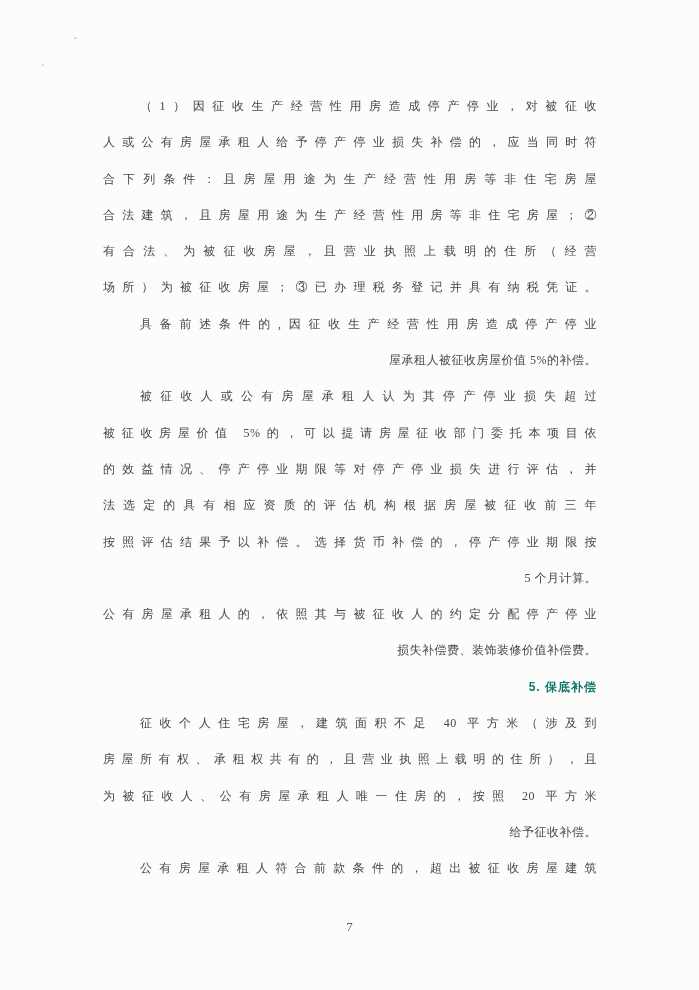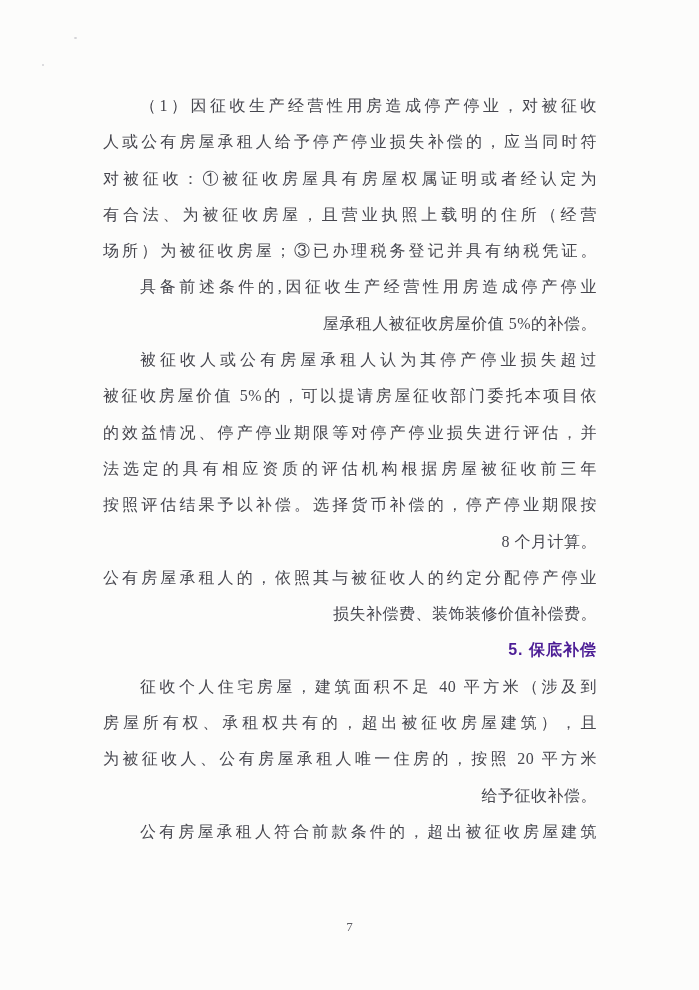--- a/index.html
+++ b/index.html
@@ -18,21 +18,21 @@
     position: absolute;
     inset: 0;
     background: #fcfcfb;
   }
   .doc-body {
     position: absolute;
     left: 103px;
     top: 88px;
     width: 494px;
     color: #46464e;
-    font-size: 16px;
+    font-size: 12px;
     line-height: 36.3px;
     letter-spacing: 0.5px;
   }
   .line {
     height: 36.3px;
     text-align: right;
     white-space: nowrap;
   }
   .line.justify {
     white-space: normal;
@@ -40,21 +40,21 @@
     text-align-last: justify;
     text-justify: inter-character;
   }
   .line.indent {
     text-indent: 37px;
   }
   .line.bold {
     font-weight: bold;
     font-family: "Liberation Sans", "DejaVu Sans", sans-serif;
     letter-spacing: 1px;
-    color: #4c1d95;
+    color: #0f766e;
   }
   .page-number {
     position: absolute;
     left: 0;
     right: 0;
     top: 919px;
     text-align: center;
     font-size: 13px;
     color: #5c5c62;
     font-family: "Liberation Serif", "DejaVu Serif", serif;
@@ -70,35 +70,36 @@
 </head>
 <body>
 
 <div class="page">
   <span class="speck speck-1"></span>
   <span class="speck speck-2"></span>
 
   <div class="doc-body">
       <div class="line justify indent">（1）因征收生产经营性用房造成停产停业，对被征收</div>
       <div class="line justify">人或公有房屋承租人给予停产停业损失补偿的，应当同时符</div>
-      <div class="line justify">对被征收：①被征收房屋具有房屋权属证明或者经认定为</div>
+      <div class="line justify">合下列条件：且房屋用途为生产经营性用房等非住宅房屋</div>
+      <div class="line justify">合法建筑，且房屋用途为生产经营性用房等非住宅房屋；②</div>
       <div class="line justify">有合法、为被征收房屋，且营业执照上载明的住所（经营</div>
       <div class="line justify">场所）为被征收房屋；③已办理税务登记并具有纳税凭证。</div>
       <div class="line justify indent">具备前述条件的,因征收生产经营性用房造成停产停业</div>
       <div class="line">屋承租人被征收房屋价值 5%的补偿。</div>
       <div class="line justify indent">被征收人或公有房屋承租人认为其停产停业损失超过</div>
       <div class="line justify">被征收房屋价值 5%的，可以提请房屋征收部门委托本项目依</div>
       <div class="line justify">的效益情况、停产停业期限等对停产停业损失进行评估，并</div>
       <div class="line justify">法选定的具有相应资质的评估机构根据房屋被征收前三年</div>
       <div class="line justify">按照评估结果予以补偿。选择货币补偿的，停产停业期限按</div>
-      <div class="line">8 个月计算。</div>
+      <div class="line">5 个月计算。</div>
       <div class="line justify">公有房屋承租人的，依照其与被征收人的约定分配停产停业</div>
       <div class="line">损失补偿费、装饰装修价值补偿费。</div>
       <div class="line indent bold">5. 保底补偿</div>
       <div class="line justify indent">征收个人住宅房屋，建筑面积不足 40 平方米（涉及到</div>
-      <div class="line justify">房屋所有权、承租权共有的，超出被征收房屋建筑），且</div>
+      <div class="line justify">房屋所有权、承租权共有的，且营业执照上载明的住所），且</div>
       <div class="line justify">为被征收人、公有房屋承租人唯一住房的，按照 20 平方米</div>
       <div class="line">给予征收补偿。</div>
       <div class="line justify indent">公有房屋承租人符合前款条件的，超出被征收房屋建筑</div>
     </div>
 
   <div class="page-number">7</div>
 </div>
 
 </body></html>

